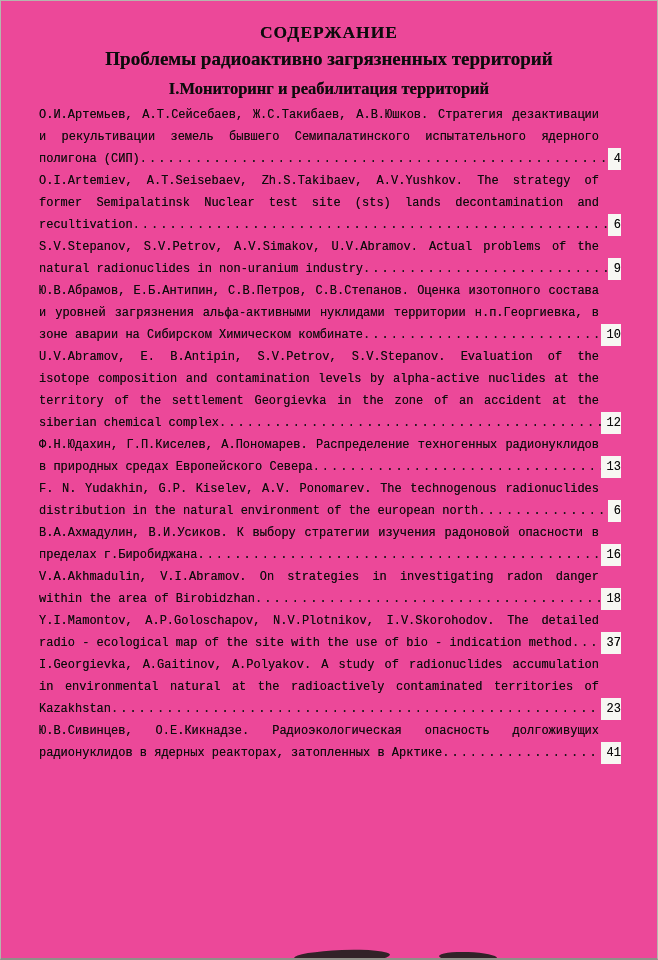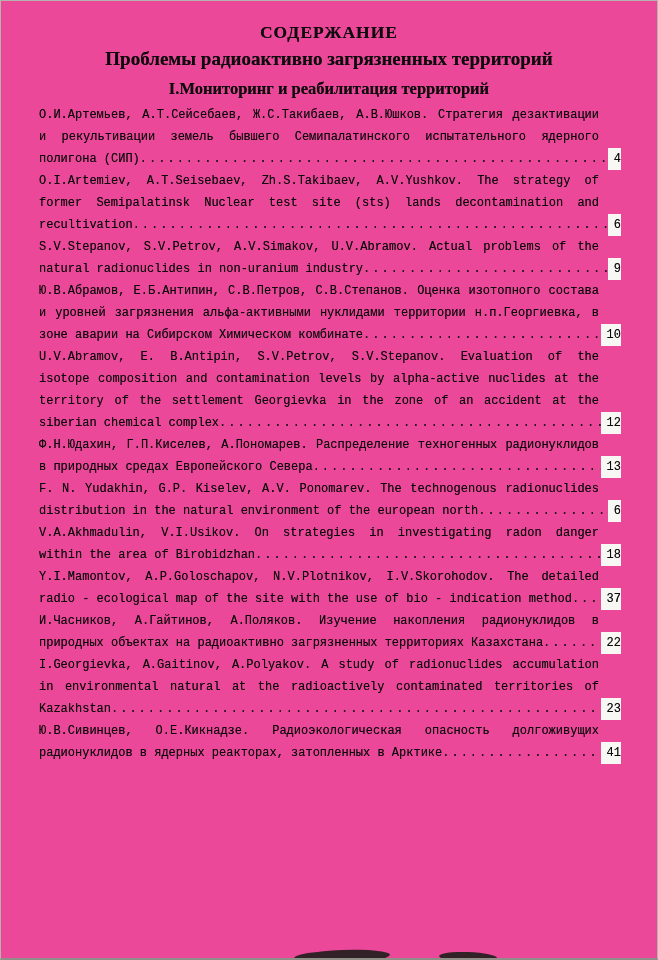--- a/index.html
+++ b/index.html
@@ -129,39 +129,39 @@
     <span class="etitle">Распределение техногенных радионуклидов в природных средах Европейского Севера</span><span class="leader" aria-hidden="true"></span>
     <span class="pagenum">13</span>
   </p>
 
   <p class="entry">
     <span class="authors">F. N. Yudakhin, G.P. Kiselev, A.V. Ponomarev.</span>
     <span class="etitle">The technogenous radionuclides distribution in the natural environment of the european north</span><span class="leader" aria-hidden="true"></span>
     <span class="pagenum">6</span>
   </p>
 
+  <p class="entry">
+    <span class="authors">В.А.Ахмадулин, В.И.Усиков.</span>
+    <span class="etitle">К выбору стратегии изучения радоновой опасности в пределах г.Биробиджана</span><span class="leader" aria-hidden="true"></span>
+    <span class="pagenum">16</span>
+  </p>
 
   <p class="entry">
-    <span class="authors">V.A.Akhmadulin, V.I.Usikov.</span>
+    <span class="authors">V.A.Akhmadulin, V.I.Abramov.</span>
     <span class="etitle">On strategies in investigating radon danger within the area of Birobidzhan</span><span class="leader" aria-hidden="true"></span>
     <span class="pagenum">18</span>
   </p>
 
 
   <p class="entry">
     <span class="authors">Y.I.Mamontov, A.P.Goloschapov, N.V.Plotnikov, I.V.Skorohodov.</span>
     <span class="etitle">The detailed radio - ecological map of the site with the use of bio - indication method</span><span class="leader" aria-hidden="true"></span>
     <span class="pagenum">37</span>
   </p>
 
-  <p class="entry">
-    <span class="authors">И.Часников, А.Гайтинов, А.Поляков.</span>
-    <span class="etitle">Изучение накопления радионуклидов в природных объектах на радиоактивно загрязненных территориях Казахстана</span><span class="leader" aria-hidden="true"></span>
-    <span class="pagenum">22</span>
-  </p>
 
   <p class="entry">
     <span class="authors">I.Georgievka, A.Gaitinov, A.Polyakov.</span>
     <span class="etitle">A study of radionuclides accumulation in environmental natural at the radioactively contaminated territories of Kazakhstan</span><span class="leader" aria-hidden="true"></span>
     <span class="pagenum">23</span>
   </p>
 
   <p class="entry">
     <span class="authors">Ю.В.Сивинцев, О.Е.Кикнадзе.</span>
     <span class="etitle">Радиоэкологическая опасность долгоживущих радионуклидов в ядерных реакторах, затопленных в Арктике</span><span class="leader" aria-hidden="true"></span>

